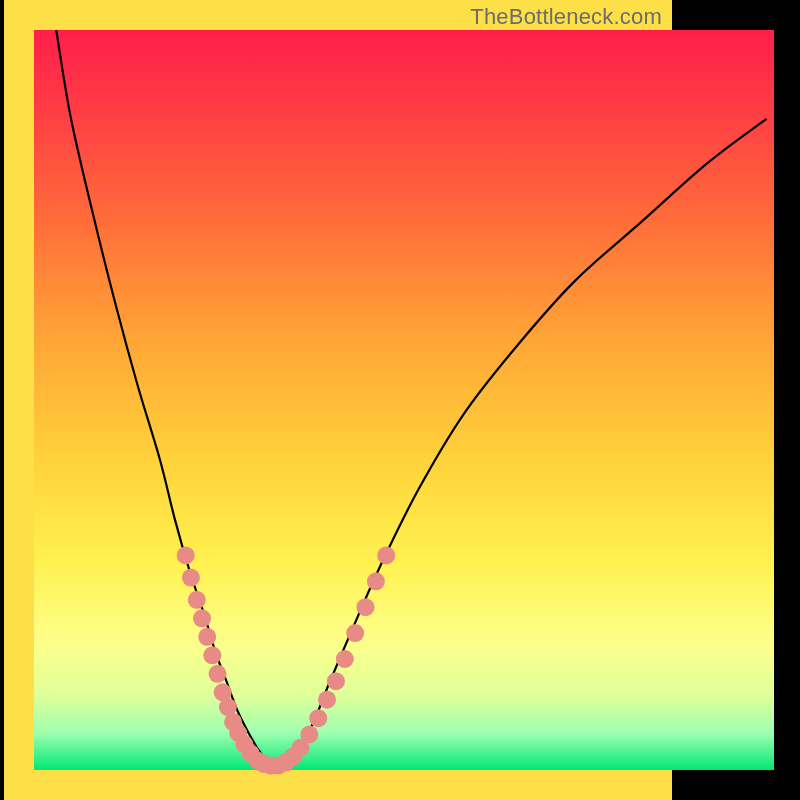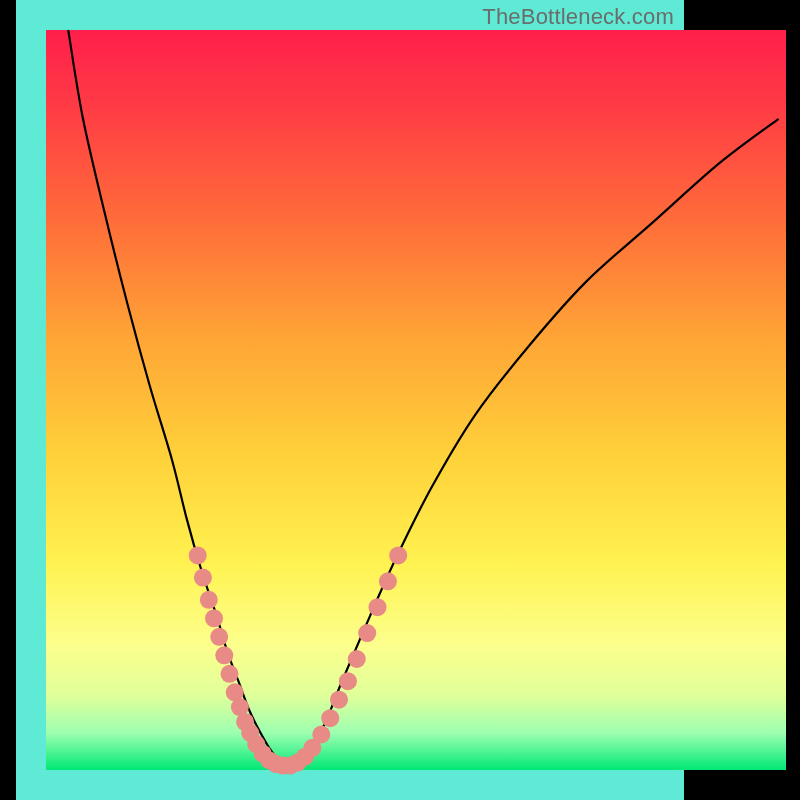--- a/index.html
+++ b/index.html
@@ -7,24 +7,24 @@
     padding: 0;
     width: 800px;
     height: 800px;
     overflow: hidden;
     background: #000;
     font-family: Arial, Helvetica, sans-serif;
   }
   .frame {
     position: absolute;
     top: 0;
-    left: 16px;
+    left: 4px;
     width: 668px;
     height: 800px;
-    background: #5eead4;
+    background: #fde047;
   }
   .plot-area {
     position: absolute;
     top: 30px;
     left: 30px;
     width: 740px;
     height: 740px;
     background: linear-gradient(
       to bottom,
       #ff1f4b 0%,

